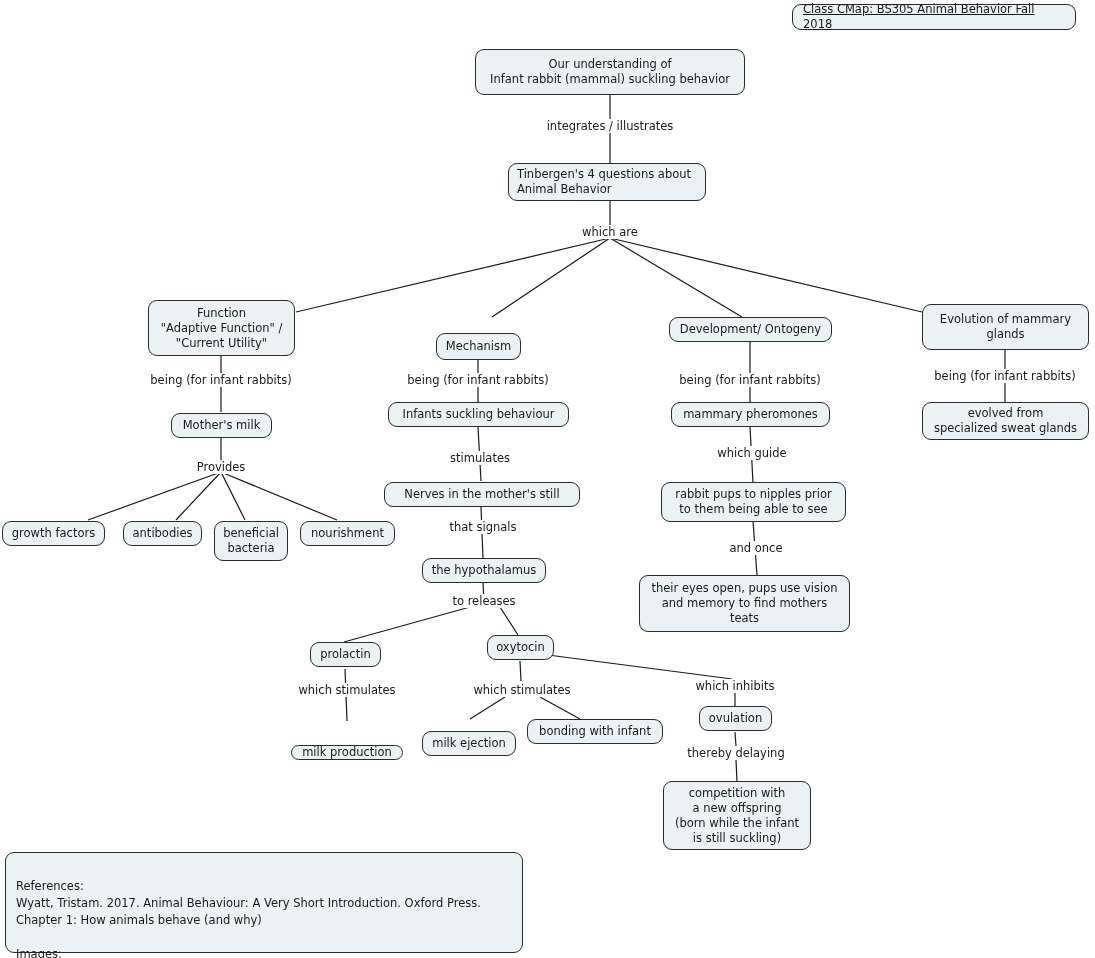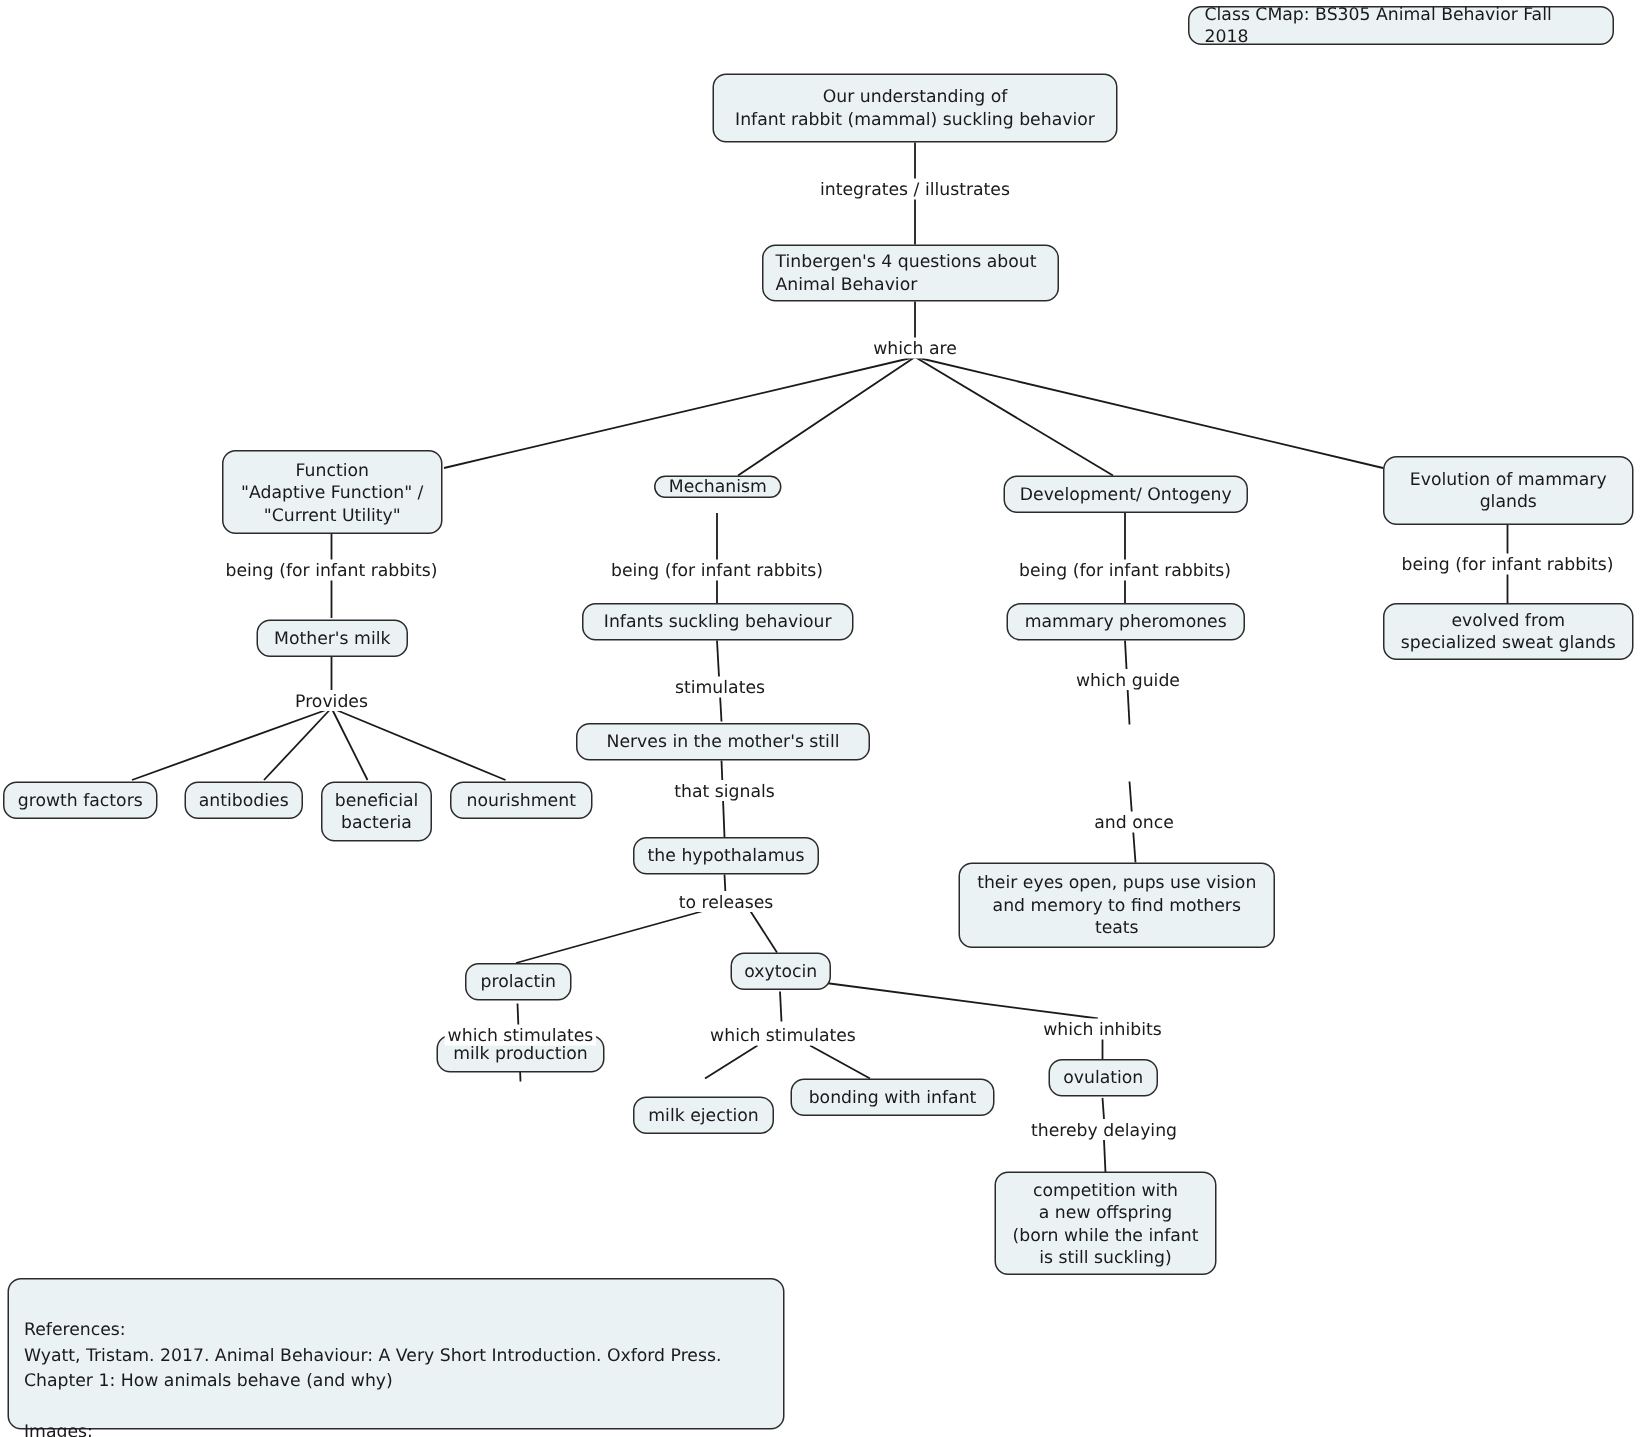--- a/index.html
+++ b/index.html
@@ -133,21 +133,21 @@
       <line x1="736" y1="760" x2="737" y2="782"></line>
 
       <line x1="750" y1="342" x2="750" y2="402"></line>
       <line x1="750" y1="427" x2="753" y2="483"></line>
       <line x1="753" y1="521" x2="757" y2="575"></line>
 
       <line x1="1005" y1="350" x2="1005" y2="402"></line>
     </g>
   </svg>
 
-  <div class="titlebox" style="left:792px; top:4px; width:284px; height:26px;">
+  <div class="titlebox" style="left:792px; top:4px; width:284px; height:26px;text-decoration:underline;">
     <span>Class CMap:  BS305 Animal Behavior Fall 2018</span>
   </div>
 
   <div class="node" style="left:475px; top:49px; width:270px; height:46px;">
     <span>Our understanding of
 Infant rabbit (mammal) suckling behavior</span>
   </div>
   <div class="link-label" style="left:610px; top:119px;">
     <span>integrates / illustrates</span>
   </div>
@@ -158,21 +158,21 @@
   </div>
   <div class="link-label" style="left:610px; top:225px;">
     <span>which are</span>
   </div>
 
   <div class="node" style="left:148px; top:300px; width:147px; height:56px;">
     <span>Function
 "Adaptive Function" /
 "Current Utility"</span>
   </div>
-  <div class="node" style="left:436px; top:317px; width:85px; height:15px;">
+  <div class="node" style="left:436px; top:333px; width:85px; height:27px;">
     <span>Mechanism</span>
   </div>
   <div class="node" style="left:669px; top:317px; width:163px; height:25px;">
     <span>Development/ Ontogeny</span>
   </div>
   <div class="node" style="left:922px; top:304px; width:167px; height:46px;">
     <span>Evolution of mammary
 glands</span>
   </div>
 
@@ -238,21 +238,21 @@
   <div class="link-label" style="left:347px; top:683px;">
     <span>which stimulates</span>
   </div>
   <div class="link-label" style="left:522px; top:683px;">
     <span>which stimulates</span>
   </div>
   <div class="link-label" style="left:735px; top:679px;">
     <span>which inhibits</span>
   </div>
 
-  <div class="node" style="left:291px; top:690px; width:112px; height:25px;">
+  <div class="node" style="left:291px; top:745px; width:112px; height:15px;">
     <span>milk production</span>
   </div>
   <div class="node" style="left:422px; top:719px; width:94px; height:25px;margin-top:12px;">
     <span>milk ejection</span>
   </div>
   <div class="node" style="left:527px; top:719px; width:136px; height:25px;">
     <span>bonding with infant</span>
   </div>
 
   <div class="node" style="left:699px; top:706px; width:73px; height:25px;">
@@ -267,20 +267,24 @@
 (born while the infant
 is still suckling)</span>
   </div>
 
   <div class="node" style="left:671px; top:402px; width:159px; height:25px;">
     <span>mammary pheromones</span>
   </div>
   <div class="link-label" style="left:752px; top:446px;">
     <span>which guide</span>
   </div>
+  <div class="node" style="left:661px; top:482px; width:185px; height:40px;">
+    <span>rabbit pups to nipples prior
+to them being able to see</span>
+  </div>
   <div class="link-label" style="left:756px; top:541px;">
     <span>and once</span>
   </div>
   <div class="node" style="left:639px; top:575px; width:211px; height:57px;">
     <span>their eyes open, pups use vision
 and memory to find mothers
 teats</span>
   </div>
 
   <div class="node" style="left:922px; top:402px; width:167px; height:38px;">

